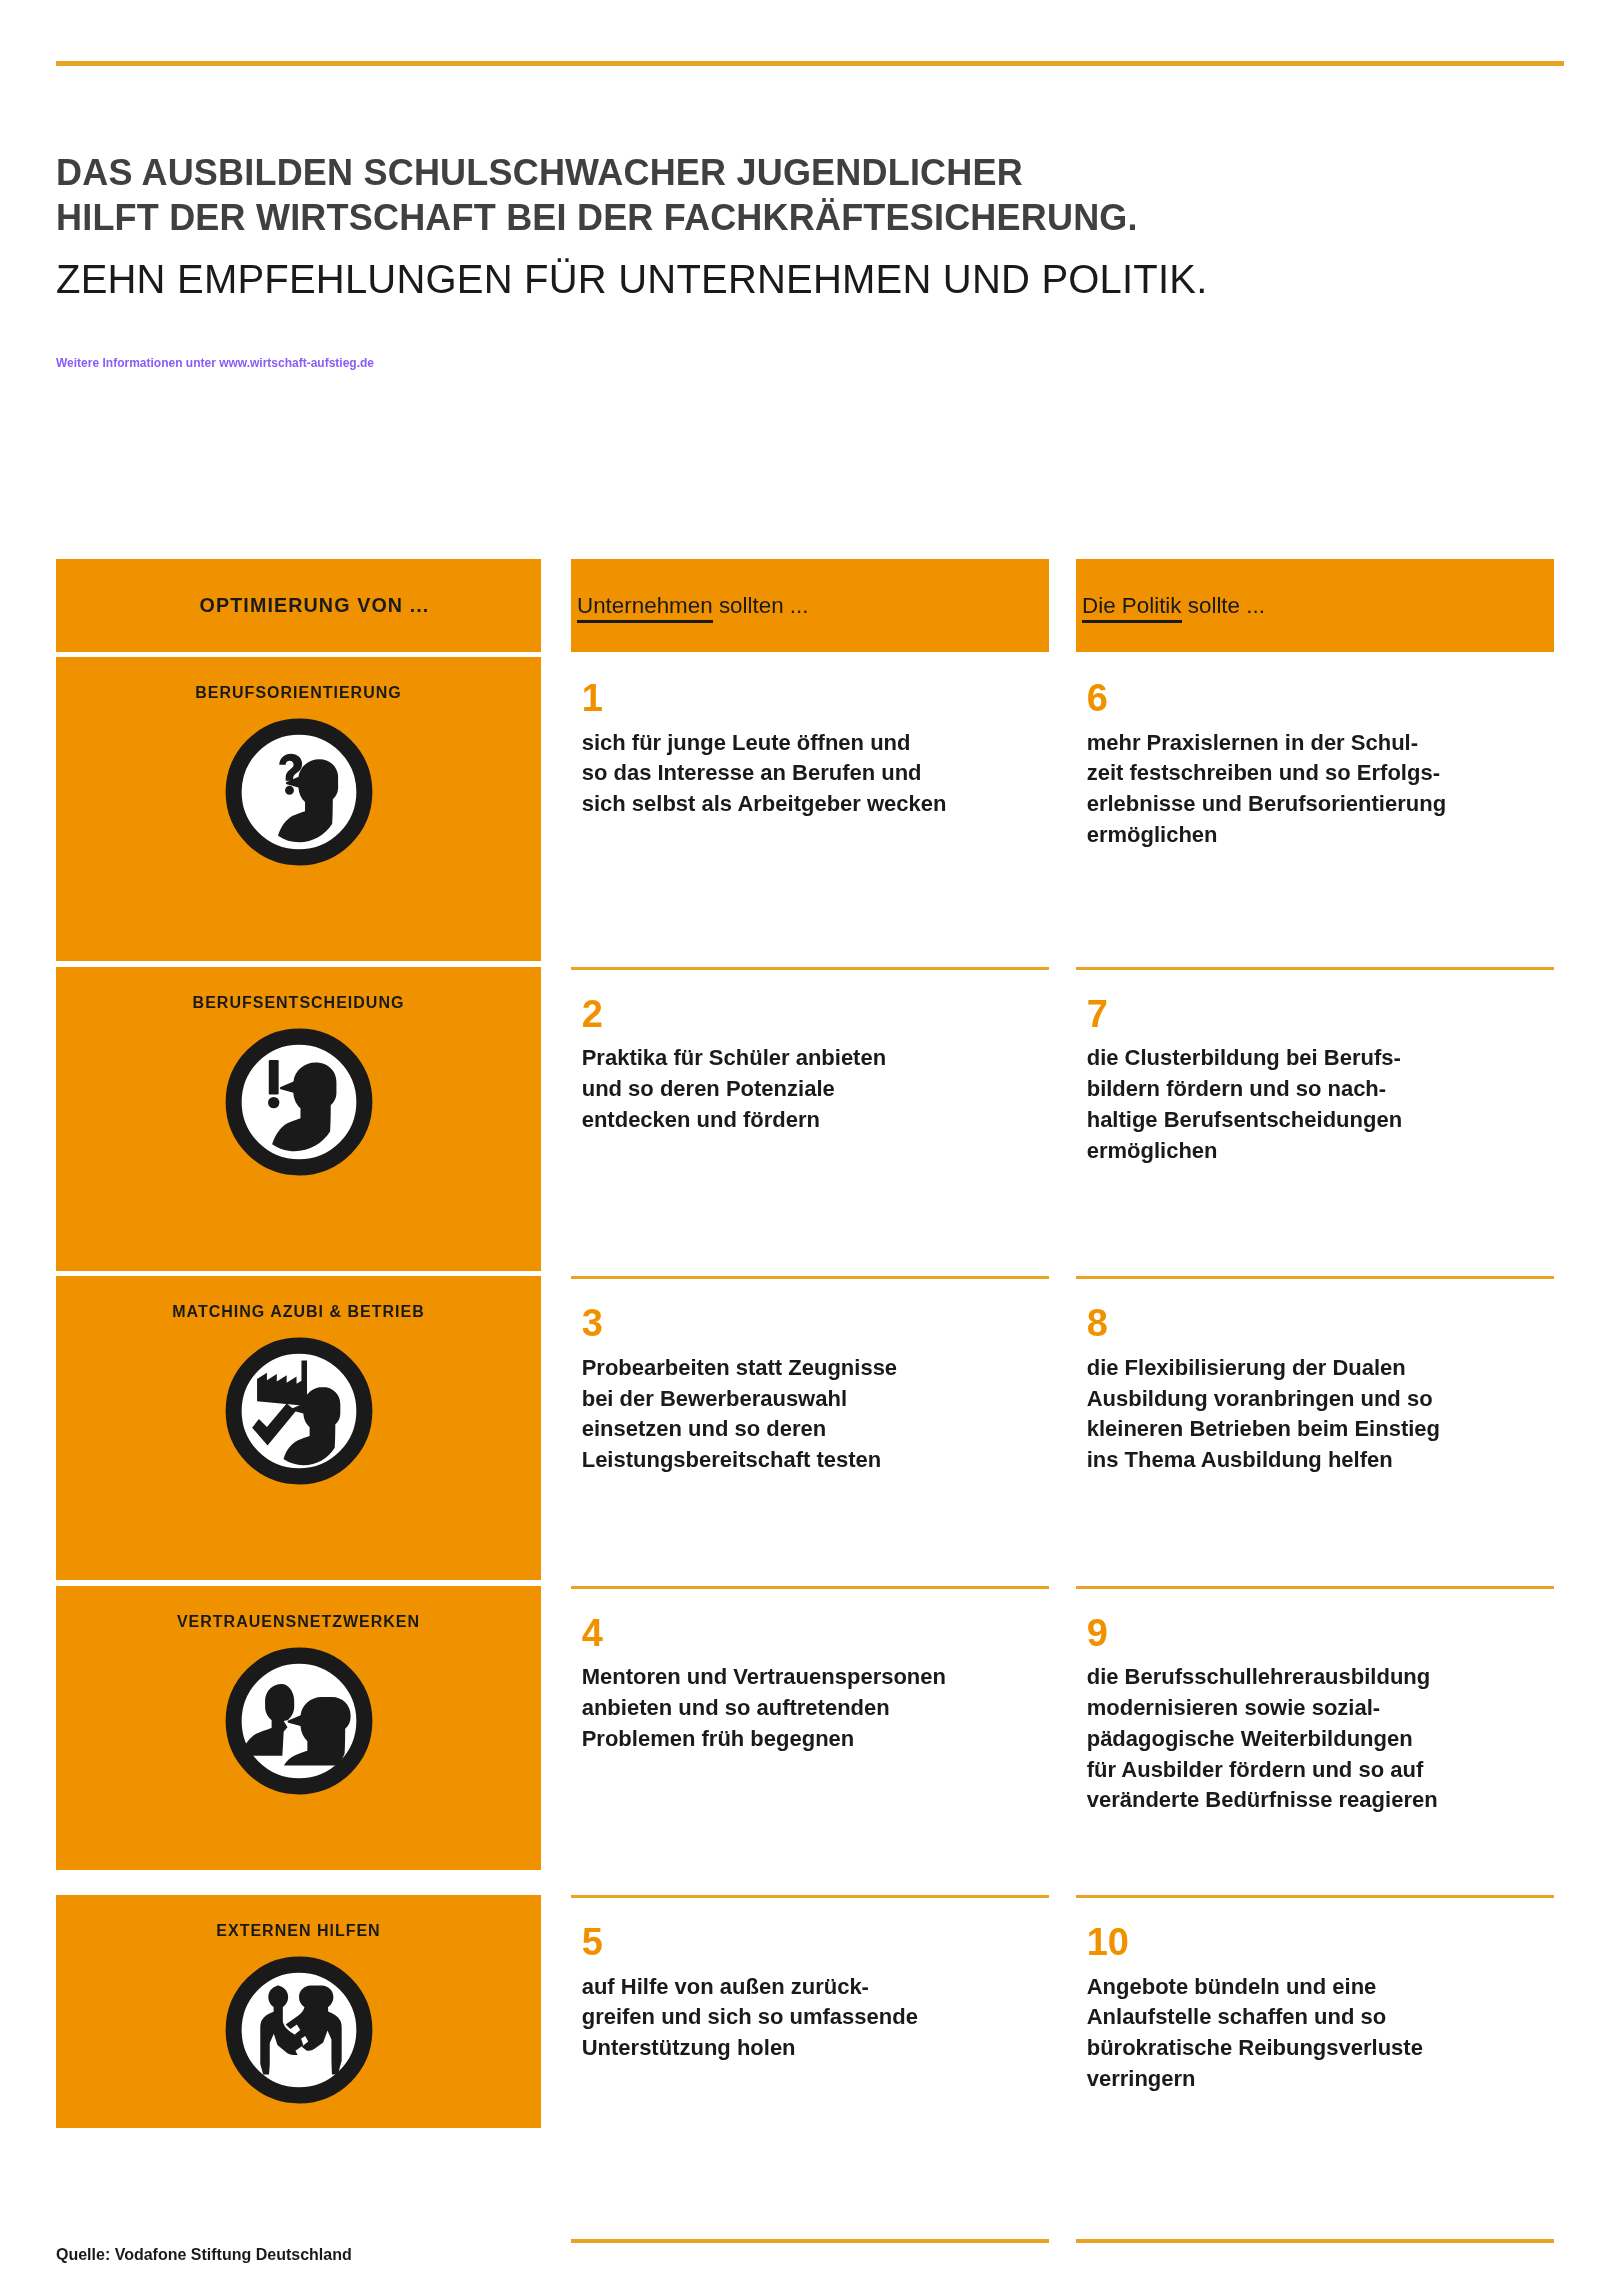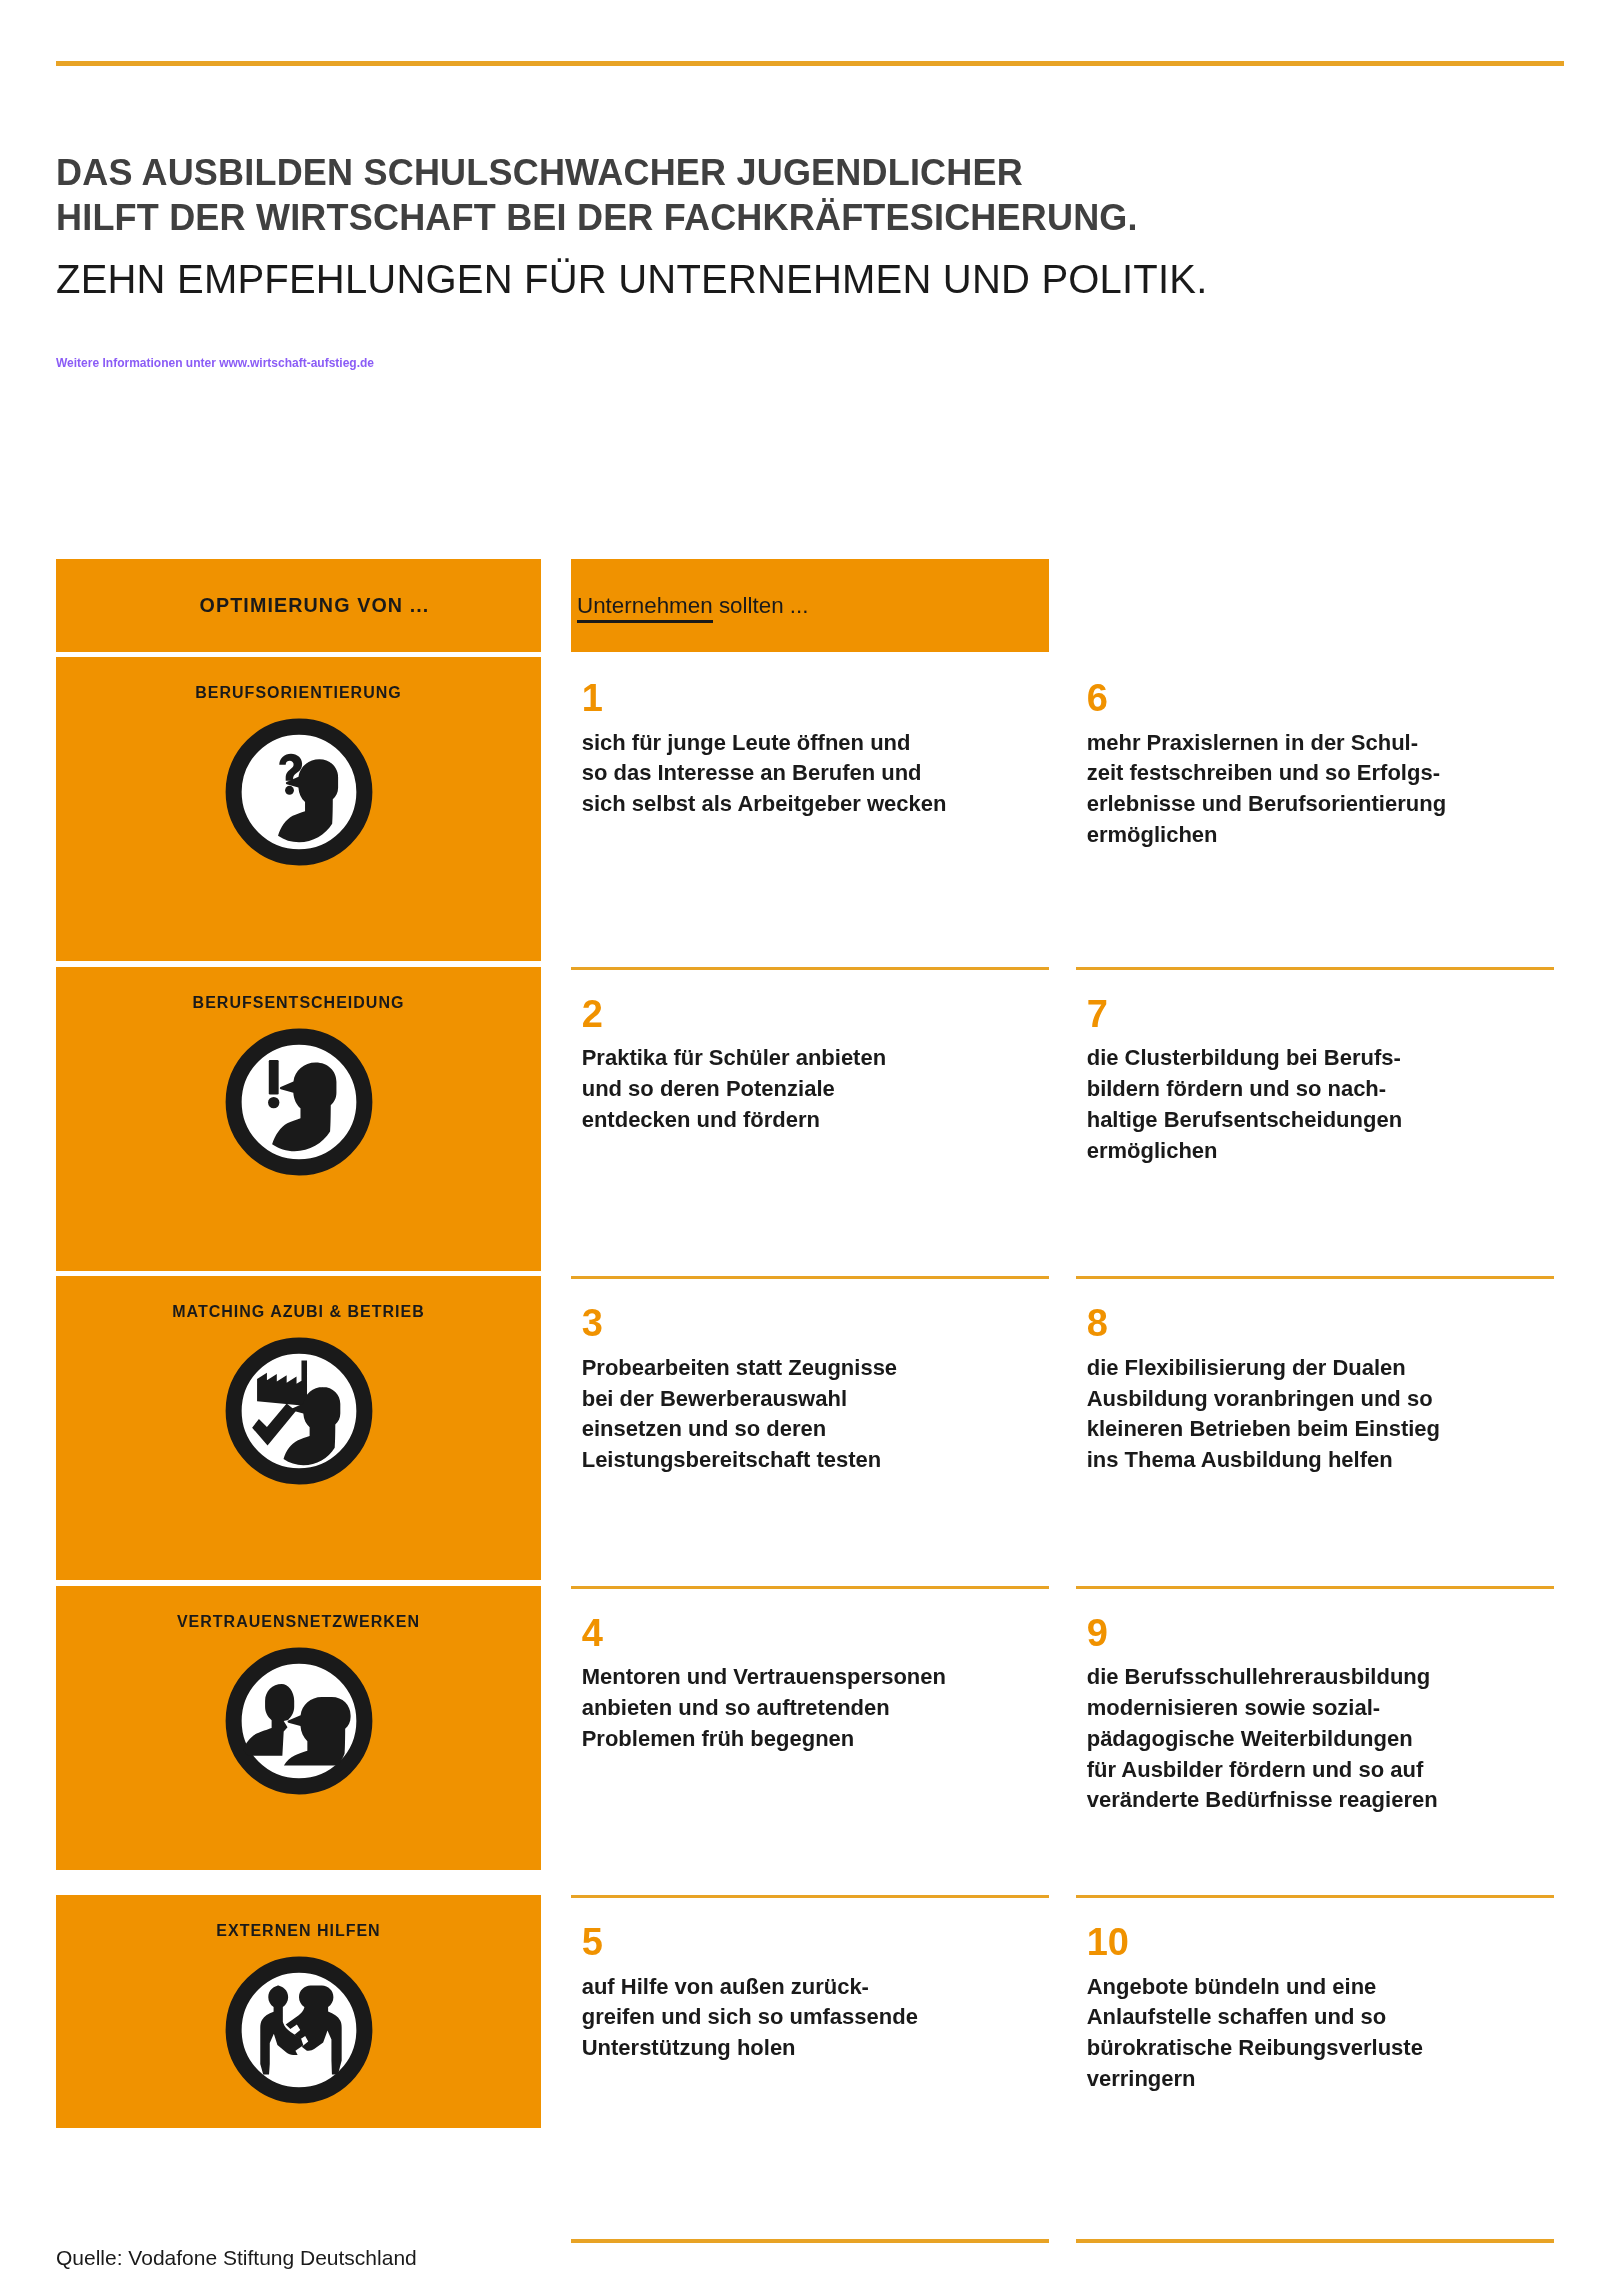--- a/index.html
+++ b/index.html
@@ -173,22 +173,22 @@
     height: 3.6px;
     background: #E8A325;
   }
   .bottom-rules .spacer { float: left; height: 3.6px; }
 
   
   .footer {
     position: absolute;
     left: 56px;
     top: 2246px;
-    font-size: 21px;
-    font-weight: normal;
+    font-size: 16px;
+    font-weight: bold;
     color: #1a1a1a;
   }
 </style>
 </head>
 <body>
 
 <div class="top-rule"></div>
 
 <div class="header">
   <div class="title-line">DAS AUSBILDEN SCHULSCHWACHER JUGENDLICHER</div>
@@ -201,20 +201,23 @@
 
   <div class="row hrow">
     <div class="cell-cat">
       <div class="hcat-label">OPTIMIERUNG VON ...</div>
     </div>
     <div class="gap-a"></div>
     <div class="cell-col">
       <div class="hcol-label"><span class="ul">Unternehmen</span><span> sollten ...</span></div>
     </div>
     <div class="gap-b"></div>
+    <div class="cell-col">
+      <div class="hcol-label"><span class="ul">Die Politik</span><span> sollte ...</span></div>
+    </div>
   </div>
   <div class="hgap-row"></div>
 
   <div id="body-rows">
   <div class="row brow first">
     <div class="cell-cat" style="height:304px">
       <div class="cat-label">BERUFSORIENTIERUNG</div>
       <div class="icon-wrap">
     <svg width="148" height="148" viewBox="0 0 120 120">
       <circle cx="60" cy="60" r="53" fill="#ffffff" stroke="#1a1a1a" stroke-width="13"></circle>

